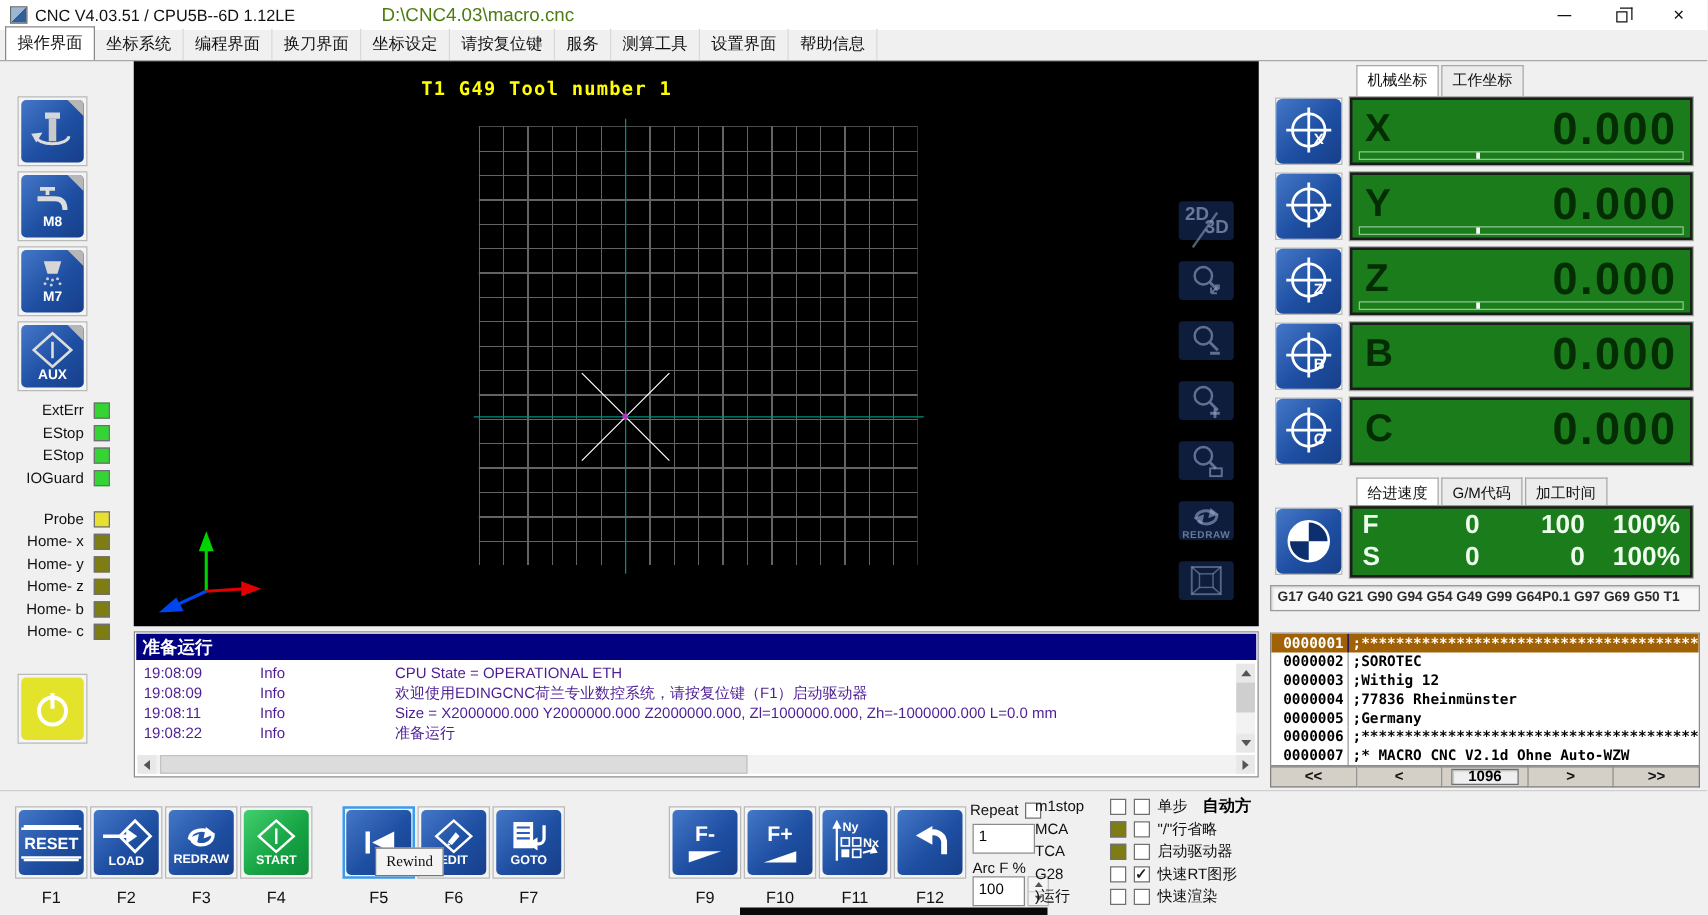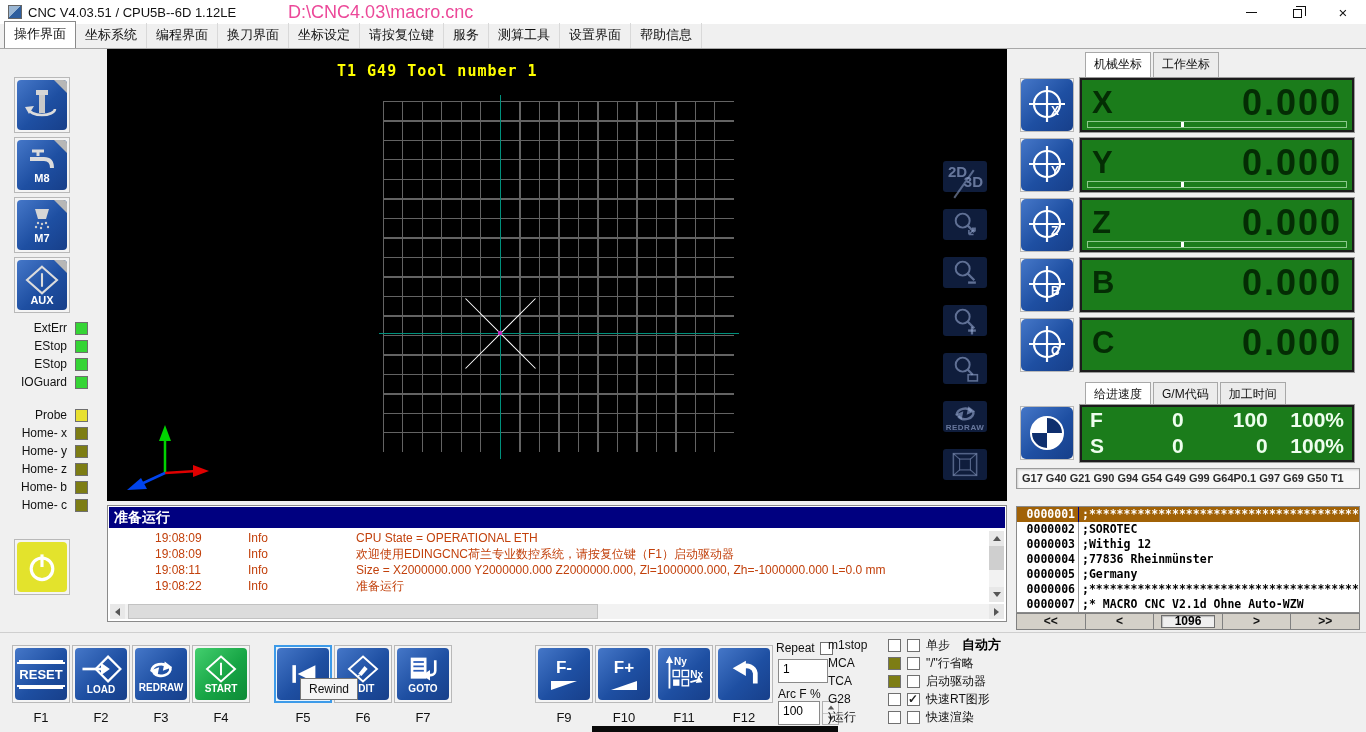--- a/index.html
+++ b/index.html
@@ -10,21 +10,21 @@
     font-family:"Liberation Sans", sans-serif;
     overflow:hidden;
     -webkit-font-smoothing:antialiased;
   }
   .abs { position:absolute; }
 
   
   .titlebar { left:0; top:0; width:1366px; height:24px; background:#ffffff; display:flex; align-items:center; }
   .app-icon { width:14px; height:14px; margin:0 6px 0 8px; background:linear-gradient(135deg,#9bb7d4 0 50%,#2f5f9e 50% 100%); border:1px solid #666; }
   .win-title { font-size:13px; color:#111; }
-  .win-file  { font-size:18px; color:#ec4899; margin-left:52px; }
+  .win-file  { font-size:15px; color:#4d7c0f; margin-left:69px; }
   .win-controls { margin-left:auto; display:flex; height:100%; }
   .win-btn { width:46px; height:100%; display:flex; align-items:center; justify-content:center; color:#111; font-size:13px; }
   .min-glyph { width:11px; height:1px; background:#111; }
   .restore-glyph { width:9px; height:9px; border:1px solid #111; position:relative; background:#fff; margin-top:2px;}
   .restore-glyph::before { content:""; position:absolute; left:2px; top:-4px; width:9px; height:9px; border:1px solid #111; border-left:none; border-bottom:none; }
   .close-glyph { font-size:15px; line-height:1; }
 
   
   .menubar { left:0; top:24px; width:1366px; height:25px; background:#f0f0f0; border-bottom:1px solid #a8a8a8; display:flex; align-items:flex-end; padding-left:4px; }
   .menu-item { font-size:13px; color:#111; padding:3px 9px 4px; border-right:1px solid #d9d9d9; white-space:nowrap; }
@@ -95,21 +95,21 @@
   .prog-nav { left:1016px; top:613px; width:344px; height:17px; display:flex; }
   .pnav-btn { flex:1; background:#d4d0c8; border:1px solid #808080; border-left:none; font-size:12px; font-weight:bold; color:#111; text-align:center; line-height:15px; cursor:pointer; }
   .pnav-btn:first-child { border-left:1px solid #808080; }
   .pnav-counter { flex:1; background:#d4d0c8; border:1px solid #808080; border-left:none; display:flex; align-items:center; justify-content:center; }
   .pnav-counter .box { width:80%; height:13px; background:#efefef; border:1px solid #6f6f6f; box-shadow:inset 1px 1px 1px #bbb; font-size:12px; font-weight:bold; text-align:center; line-height:11px; }
 
   
   .log-panel { left:107px; top:505px; width:900px; height:117px; background:#fff; border:1px solid #8a8a8a; }
   .log-header { position:absolute; left:1px; top:1px; right:1px; height:21px; background:#000080; color:#fff; font-weight:bold; font-size:14px; line-height:21px; padding-left:5px; }
   .log-body { position:absolute; left:1px; top:24px; right:18px; bottom:18px; overflow:hidden; }
-  .log-entry { display:flex; height:16px; line-height:16px; font-size:12px; color:#c2410c;margin-left:40px; }
+  .log-entry { display:flex; height:16px; line-height:16px; font-size:12px; color:#4c1d95; }
   .log-time { width:55px; margin-left:6px; flex:none; }
   .log-level { width:45px; margin-left:38px; flex:none; }
   .log-msg { margin-left:63px; white-space:nowrap; }
   .vscroll { position:absolute; right:2px; top:25px; width:15px; bottom:19px; background:#f2f2f2; }
   .hscroll { position:absolute; left:2px; right:2px; bottom:2px; height:15px; background:#f2f2f2; display:flex; }
   .scroll-btn { width:15px; height:15px; background:#e8e8e8; display:flex; align-items:center; justify-content:center; flex:none; }
   .vscroll .scroll-btn { width:15px; }
   .vthumb { position:absolute; top:15px; left:0; width:15px; height:24px; background:#cfcfcf; }
   .hthumb { margin-left:3px; width:470px; height:15px; background:#dcdcdc; border:1px solid #c2c2c2; }
   .hspacer { flex:1; }
@@ -125,21 +125,21 @@
   .fkey-frame { width:58px; height:58px; background:#f4f4f4; border:1px solid #b9b9b9; padding:2px; }
   .fkey-frame.focused { border:2px solid #3d9be9; background:#e9f4fd; padding:1px; }
   .fkey-caption { margin-top:7px; font-size:13px; color:#111; }
   .fbtn { width:100%; height:100%; border:none; border-radius:4px; background:linear-gradient(135deg,#4577c8 0%,#1e4fa2 55%,#173f8a 100%); color:#fff; display:flex; flex-direction:column; align-items:center; justify-content:center; cursor:pointer; position:relative; }
   .fbtn.green { background:linear-gradient(135deg,#43cf6e 0%,#17a545 55%,#0e8a37 100%); }
   .fbtn .flabel { font-size:10px; font-weight:bold; line-height:11px; }
   .reset-text { font-size:13px; font-weight:bold; border-top:2px solid #fff; border-bottom:2px solid #fff; padding:3px 2px; box-shadow:0 4px 0 -2px #fff, 0 -4px 0 -2px #fff; }
   .ftext-big { font-size:17px; font-weight:bold; line-height:18px; }
   .wedge-down { width:0; height:0; border-top:9px solid #fff; border-right:26px solid transparent; margin-top:4px; }
   .wedge-up   { width:0; height:0; border-bottom:9px solid #fff; border-left:26px solid transparent; margin-top:4px; }
-  .tooltip { left:300px; top:678px; background:#f4f4f4; border:1px solid #767676; font-size:12px; color:#111; padding:3px 8px; z-index:50; white-space:nowrap; }
+  .tooltip { left:300px; top:678px; background:#f4f4f4; border:1px solid #767676; font-size:12px; color:#111; padding:3px 8px; z-index:50; white-space:nowrap;font-family:Liberation Serif, serif; }
 
   
   .opt-label { font-size:12px; color:#111; }
   .repeat-row { left:776px; top:641px; display:flex; align-items:center; }
   .chk { width:13px; height:13px; background:#fff; border:1px solid #707070; display:inline-block; position:relative; flex:none; }
   .chk[data-state="olive"] { background:#7d7d14; }
   .chk[data-state="checked"]::after { content:"✓"; position:absolute; left:0px; top:-2px; font-size:12px; font-weight:bold; color:#222; }
   .repeat-input { left:778px; top:659px; width:50px; height:24px; background:#fff; border:1px solid #8a8a8a; font-size:12px; padding:2px 4px; }
   .arcf-label { left:778px; top:687px; }
   .arcf-wrap { left:778px; top:701px; display:flex; }

